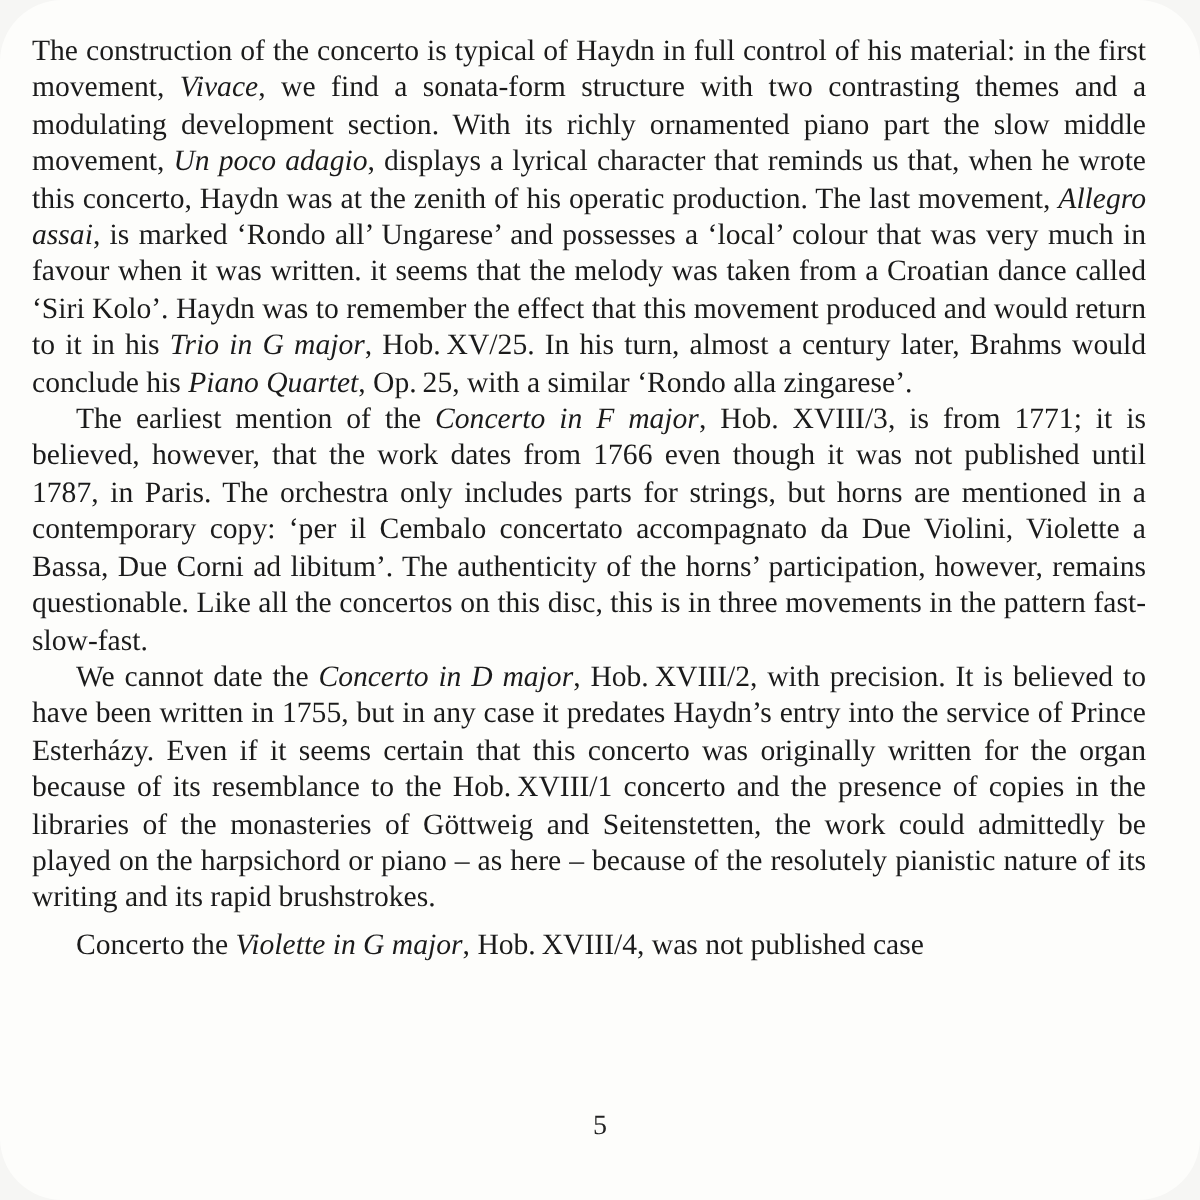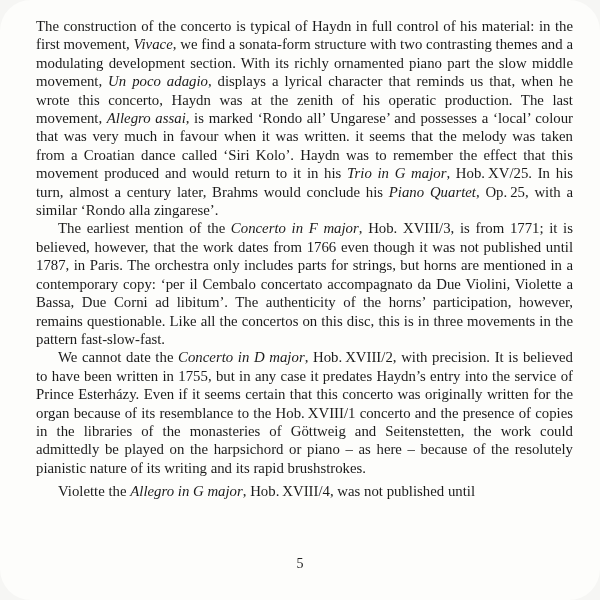--- a/index.html
+++ b/index.html
@@ -15,21 +15,21 @@
   .page {
     position: relative;
     box-sizing: border-box;
     width: 600px;
     height: 600px;
     background: #fdfdfb;
     color: #1b1b1b;
     font-family: "Liberation Serif", "DejaVu Serif", serif;
     font-size: 14.8px;
     line-height: 18.4px;
-    padding: 17px 27px 0 36px;
+    padding: 17px 27px 0 16px;
     border-radius: 31px;
   }
   .text-block {
     text-align: justify;
   }
   .para {
     margin: 0;
     text-indent: 22px;
   }
   .para.no-indent {
@@ -52,16 +52,16 @@
   }
 </style>
 </head>
 <body>
 
 <main class="page">
   <div class="text-block">
     <p class="para no-indent"><span class="seg-r">The construction of the concerto is typical of Haydn in full control of his material: in the first movement, </span><span class="seg-i">Vivace</span><span class="seg-r">, we find a sonata-form structure with two contrasting themes and a modulating development section. With its richly ornamented piano part the slow middle movement, </span><span class="seg-i">Un poco adagio</span><span class="seg-r">, displays a lyrical character that reminds us that, when he wrote this concerto, Haydn was at the zenith of his operatic production. The last movement, </span><span class="seg-i">Allegro assai</span><span class="seg-r">, is marked ‘Rondo all’ Ungarese’ and possesses a ‘local’ colour that was very much in favour when it was written. it seems that the melody was taken from a Croatian dance called ‘Siri Kolo’. Haydn was to remember the effect that this movement produced and would return to it in his </span><span class="seg-i">Trio in G major</span><span class="seg-r">, Hob. XV/25. In his turn, almost a century later, Brahms would conclude his </span><span class="seg-i">Piano Quartet</span><span class="seg-r">, Op. 25, with a similar ‘Rondo alla zingarese’.</span></p>
     <p class="para"><span class="seg-r">The earliest mention of the </span><span class="seg-bi">Concerto in F major</span><span class="seg-r">, Hob. XVIII/3, is from 1771; it is believed, however, that the work dates from 1766 even though it was not published until 1787, in Paris. The orchestra only includes parts for strings, but horns are mentioned in a contemporary copy: ‘per il Cembalo concertato accompagnato da Due Violini, Violette a Bassa, Due Corni ad libitum’. The authenticity of the horns’ participation, however, remains questionable. Like all the concertos on this disc, this is in three movements in the pattern fast-slow-fast.</span></p>
     <p class="para"><span class="seg-r">We cannot date the </span><span class="seg-bi">Concerto in D major</span><span class="seg-r">, Hob. XVIII/2, with precision. It is believed to have been written in 1755, but in any case it predates Haydn’s entry into the service of Prince Esterházy. Even if it seems certain that this concerto was originally written for the organ because of its resemblance to the Hob. XVIII/1 concerto and the presence of copies in the libraries of the monasteries of Göttweig and Seitenstetten, the work could admittedly be played on the harpsichord or piano – as here – because of the resolutely pianistic nature of its writing and its rapid brushstrokes.</span></p>
-    <p class="para para-last"><span class="seg-r">Violette the </span><span class="seg-bi">Allegro in G major</span><span class="seg-r">, Hob. XVIII/4, was not published until</span></p>
+    <p class="para para-last"><span class="seg-r">Concerto the </span><span class="seg-bi">Violette in G major</span><span class="seg-r">, Hob. XVIII/4, was not published case</span></p>
   </div>
   <div class="page-number">5</div>
 </main>
 
 </body></html>

